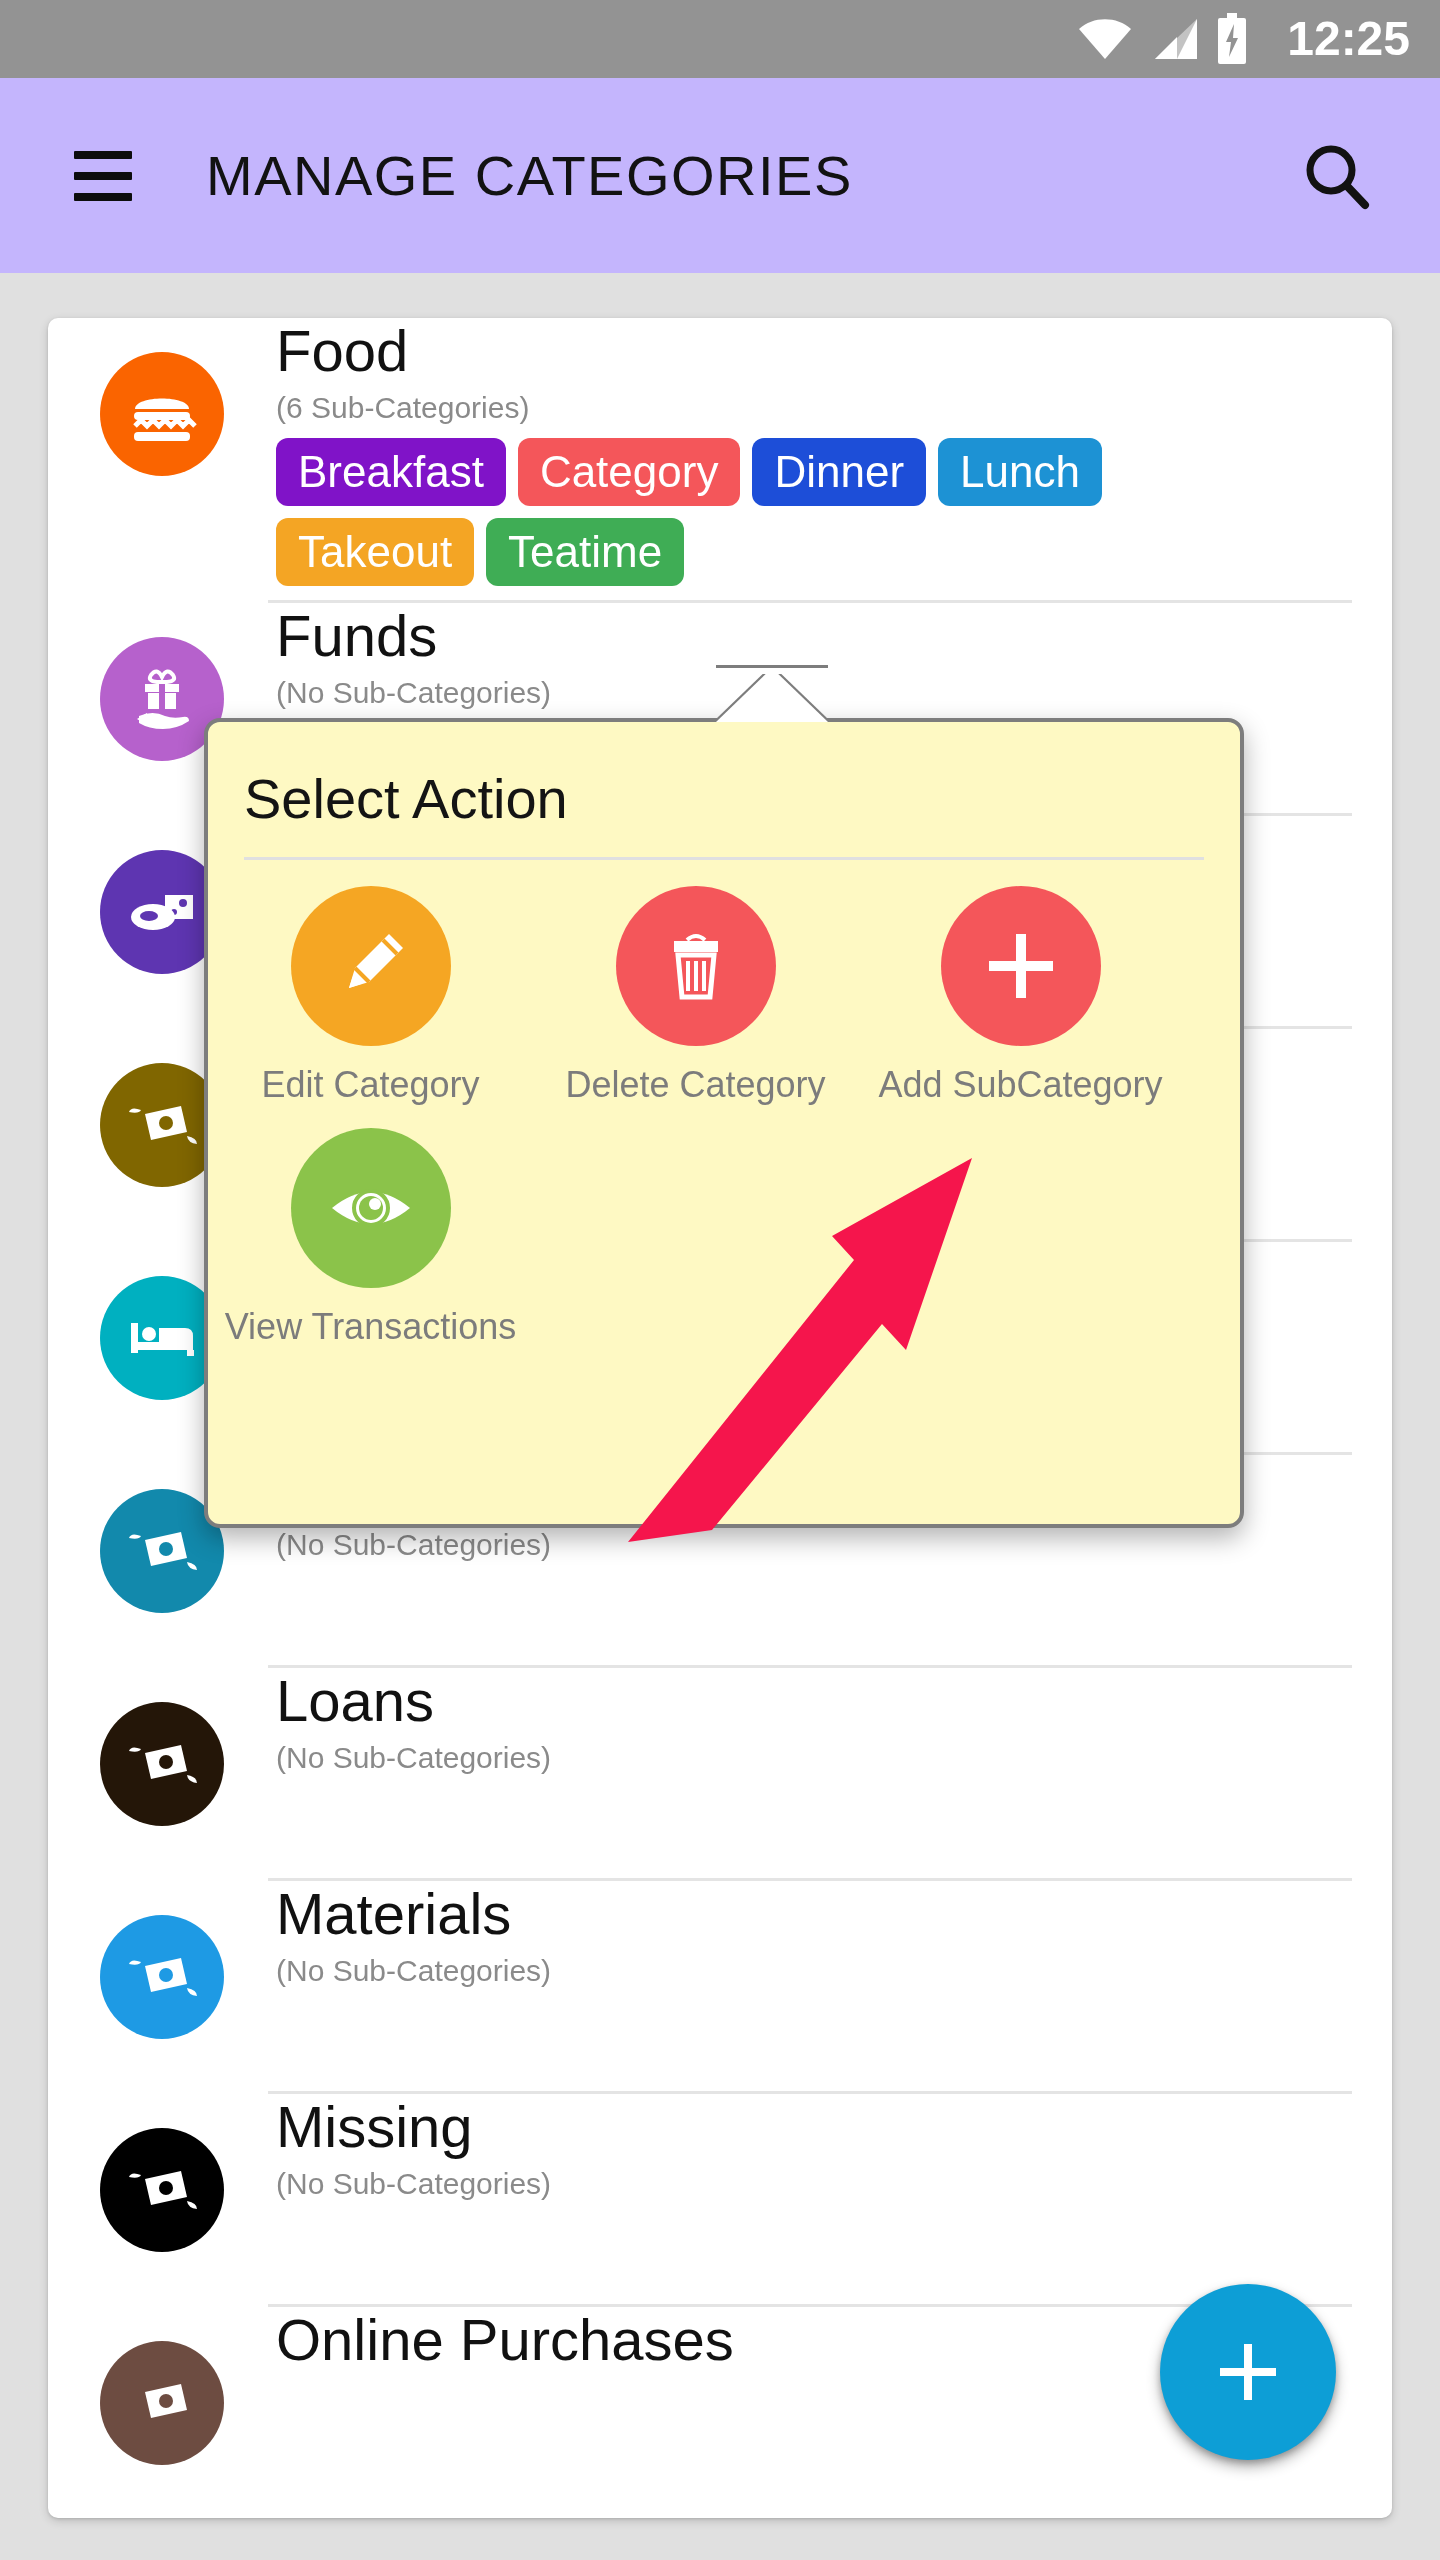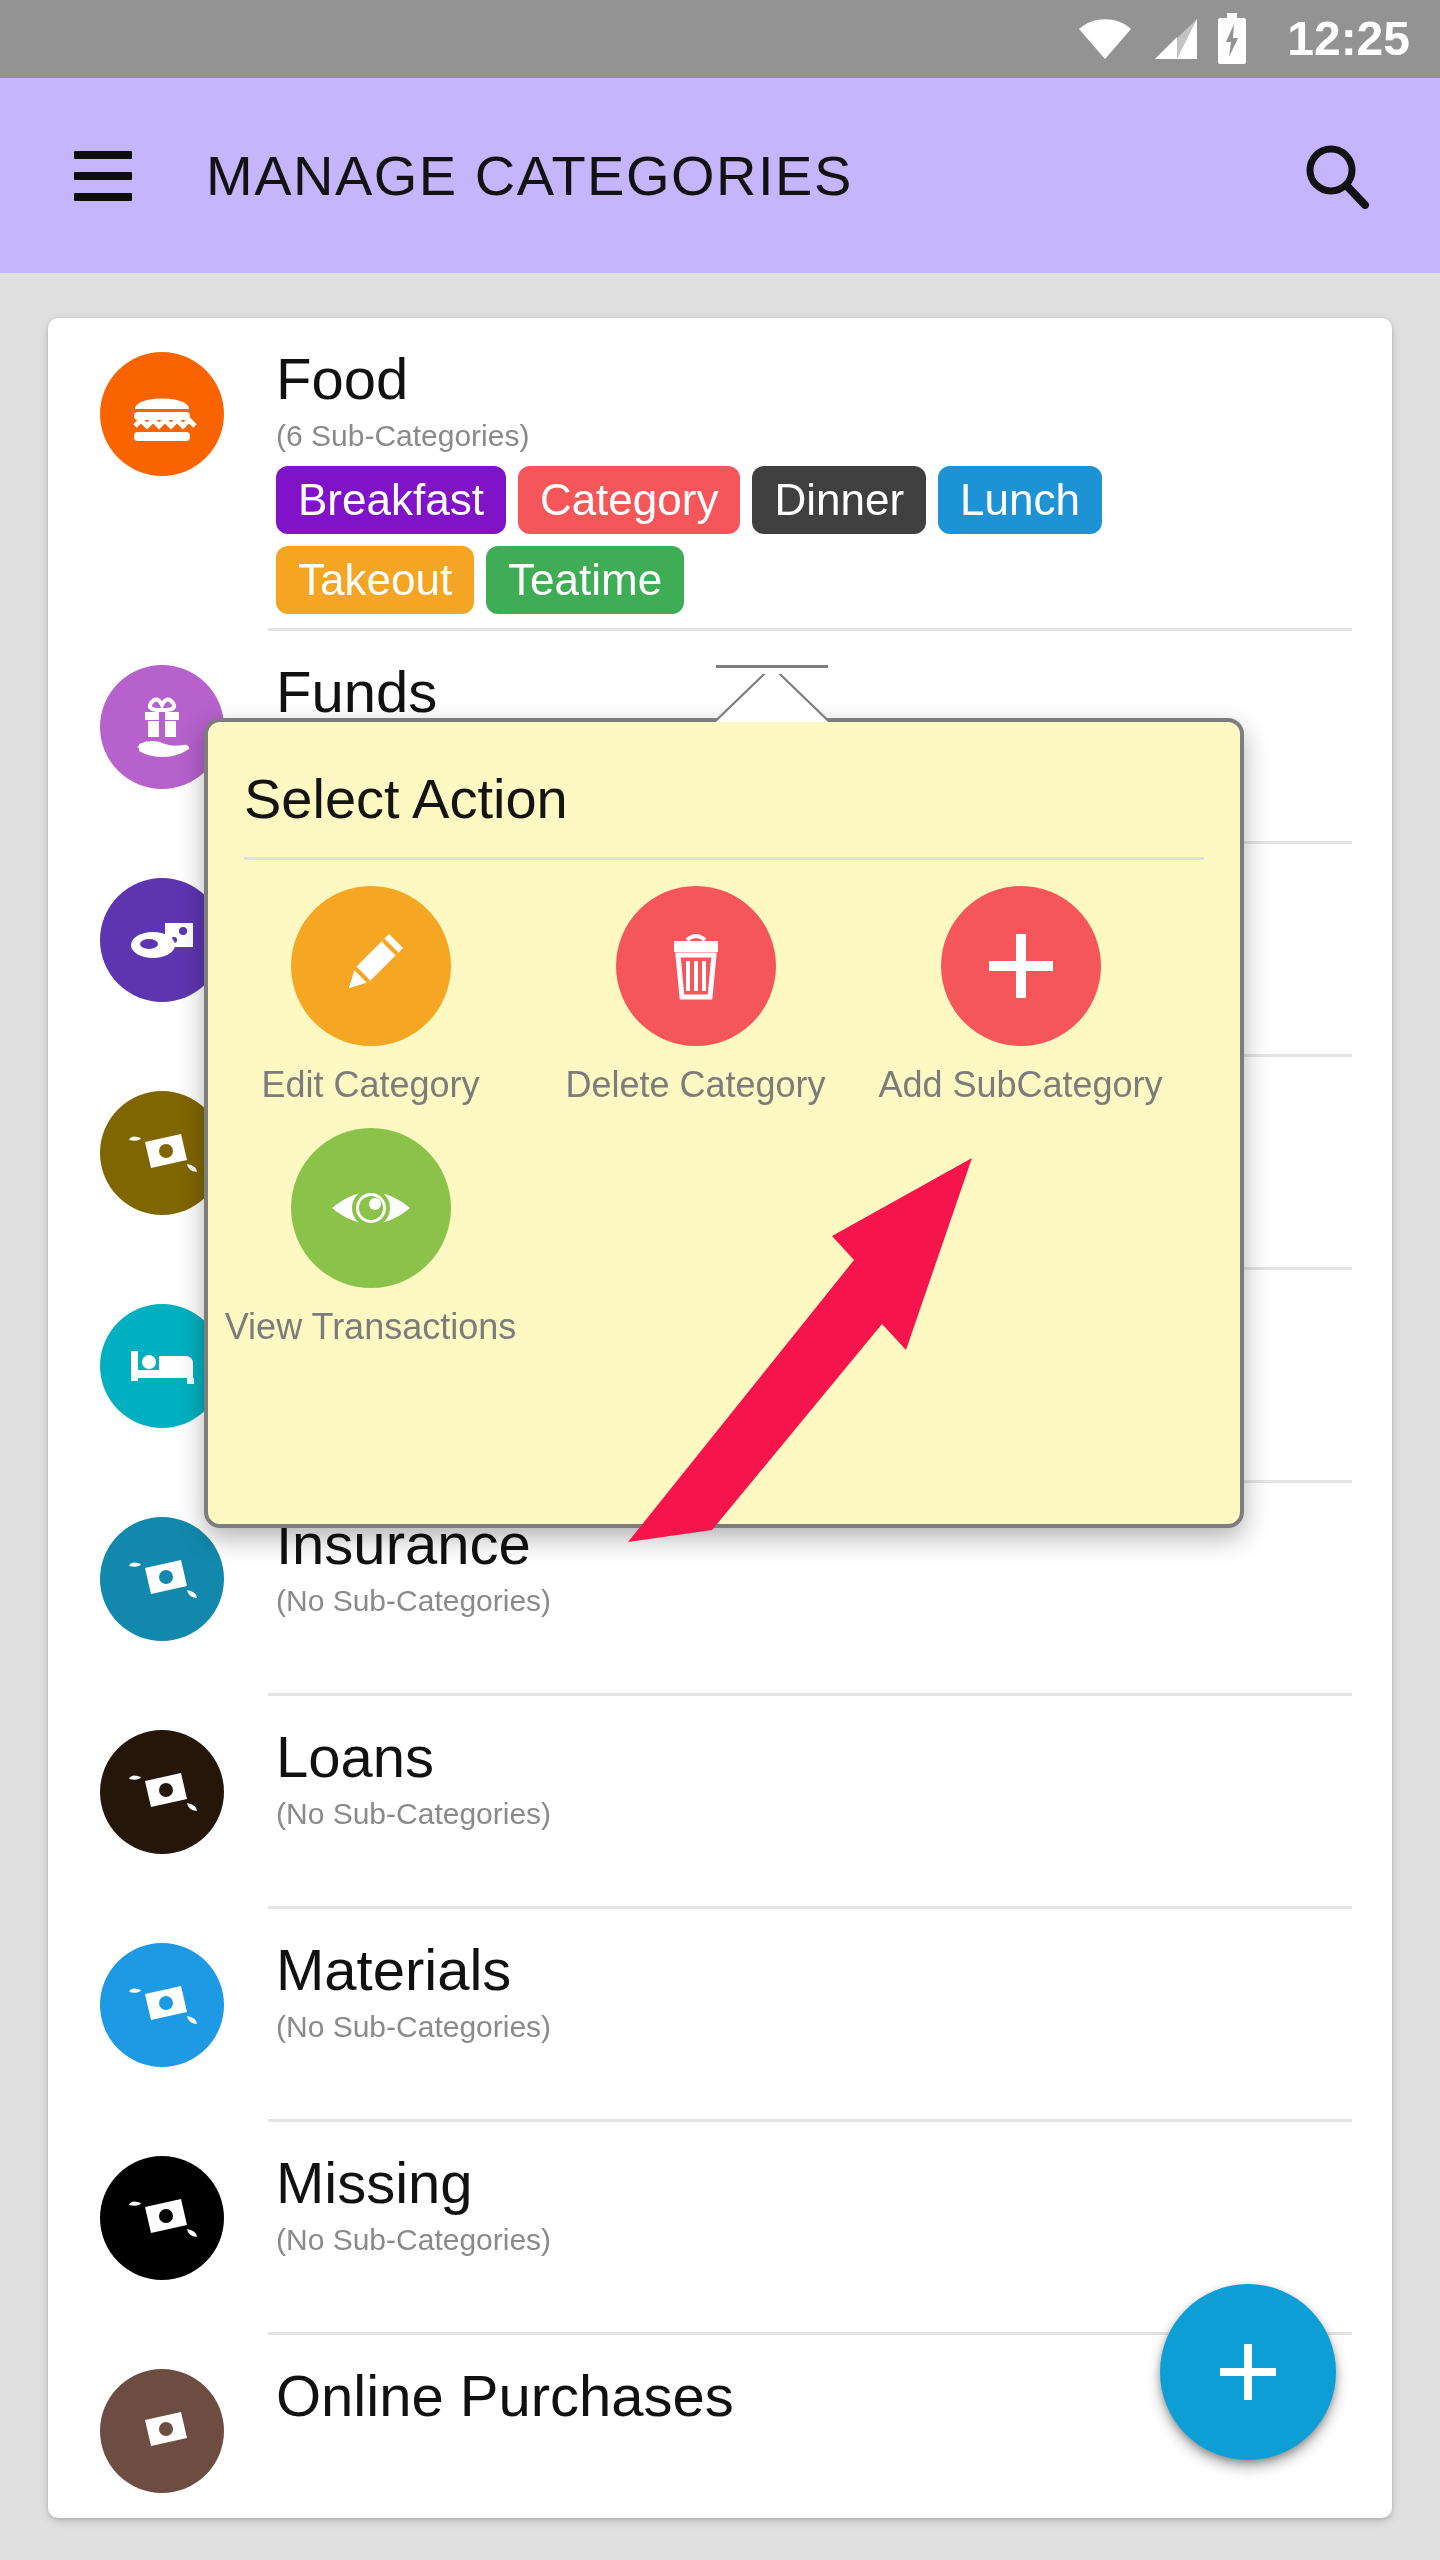--- a/index.html
+++ b/index.html
@@ -92,21 +92,21 @@
     flex: 0 0 auto;
     width: 124px; height: 124px;
     border-radius: 50%;
     display: flex; align-items: center; justify-content: center;
     margin-top: 34px;
     margin-left: 20px;
   }
   .cat-body {
     flex: 1 1 auto;
     margin-left: 52px;
-    padding-top: 28px;
+    padding-top: 0;
     position: relative;
   }
   .cat-name {
     font-size: 58px;
     color: #111;
     font-weight: 400;
     line-height: 1.15;
     white-space: nowrap;
   }
   .cat-sub {
@@ -277,21 +277,21 @@
             <path d="M10 49 l6 -6 l6 6 l6 -6 l6 6 l6 -6 l6 6 l6 -6 l6 6 l6 -6 l6 6" fill="none" stroke="#ffffff" stroke-width="5"></path>
             <rect x="9" y="55" width="56" height="9" rx="4" fill="#ffffff"></rect>
           </svg>
         </div>
         <div class="cat-body">
           <div class="cat-name">Food</div>
           <div class="cat-sub">(6 Sub-Categories)</div>
           <div class="chips">
             <span class="chip" style="background:#8013c8">Breakfast</span>
             <span class="chip" style="background:#f4565a">Category</span>
-            <span class="chip" style="background:#404040">Dinner</span>
+            <span class="chip" style="background:#1d4ed8">Dinner</span>
             <span class="chip" style="background:#1d92d4">Lunch</span>
             <span class="chip" style="background:#f4a524">Takeout</span>
             <span class="chip" style="background:#3fad55">Teatime</span>
           </div>
         </div>
       </div>
       <div class="divider"></div>
 
       <div class="cat-row">
         <div class="cat-icon" style="background:#b661cc">

